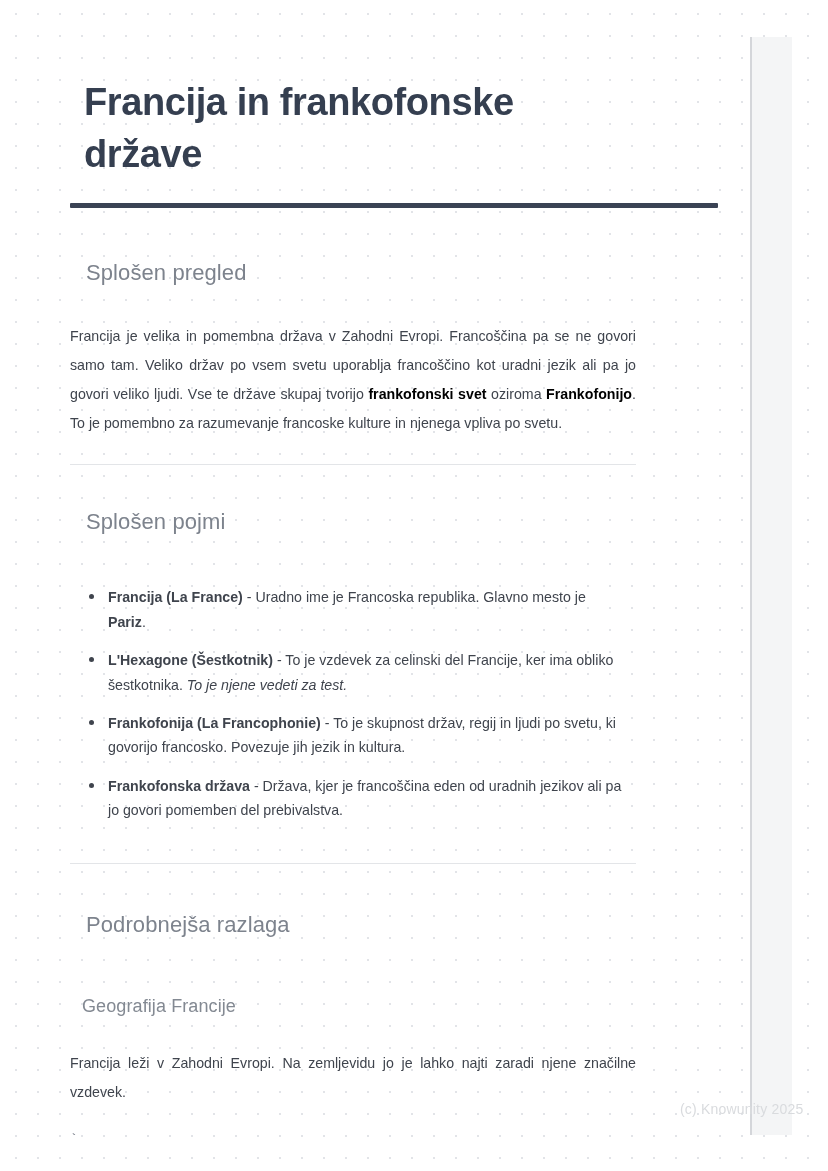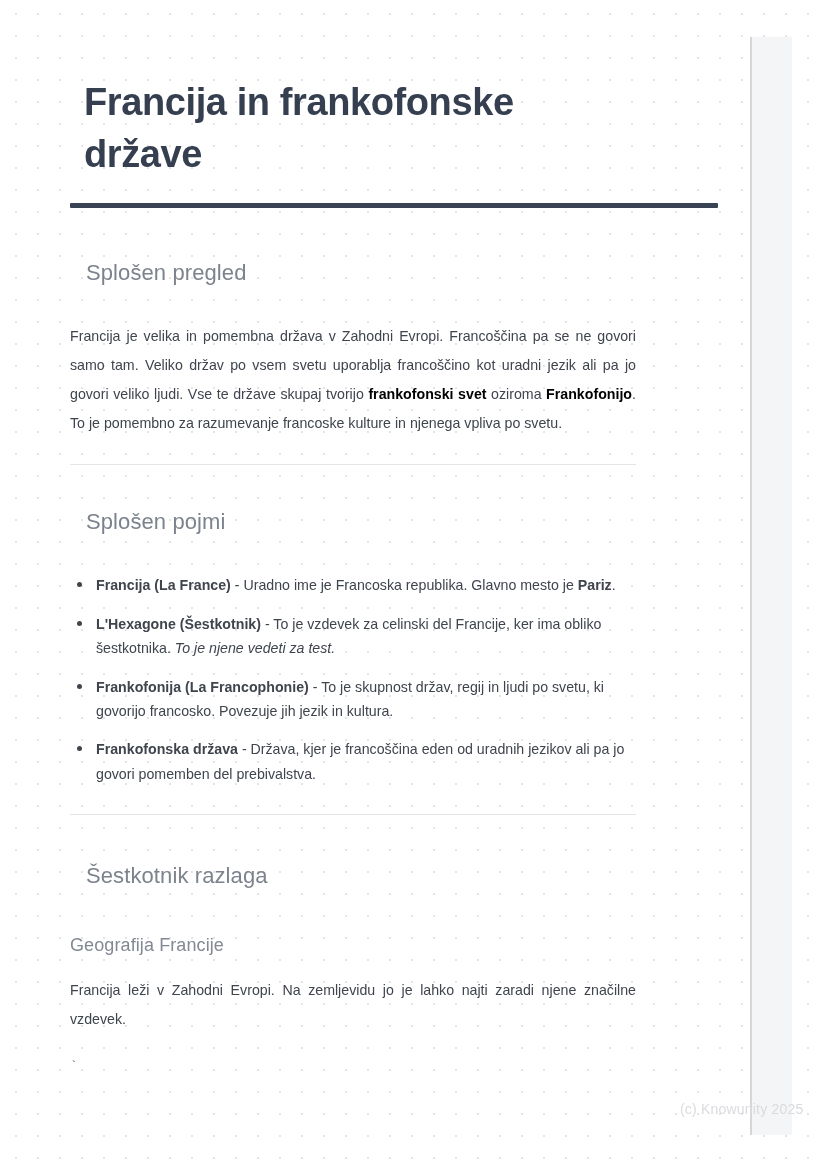--- a/index.html
+++ b/index.html
@@ -80,40 +80,40 @@
     font-weight: 400;
     color: #7d838d;
     margin: 16px;
     letter-spacing: 0.1px;
   }
 
   .h3 {
     font-size: 18px;
     font-weight: 400;
     color: #838992;
-    margin: 0;
+    margin: 12px;
     letter-spacing: 0.1px;
   }
 
   .body-text {
     font-size: 14.2px;
     line-height: 2.05;
     color: #3f444d;
     text-align: justify;
     margin: 0;
   }
 
   .body-text b, .kv b {
     font-weight: 700;
     color: #000000;
   }
 
   ul.key-list {
     list-style: none;
-    margin: 0;
+    margin: 12px;
     padding: 0;
   }
 
   ul.key-list > li {
     position: relative;
     padding-left: 26px;
     font-size: 14.2px;
     line-height: 1.72;
     color: #3f444d;
     margin-bottom: 14px;
@@ -199,21 +199,21 @@
         <li><span class="bullet-dot"></span><b>Francija (La France)</b><span> - Uradno ime je Francoska republika. Glavno mesto je </span><b>Pariz</b><span>.</span></li>
         <li><span class="bullet-dot"></span><b>L'Hexagone (Šestkotnik)</b><span> - To je vzdevek za celinski del Francije, ker ima obliko šestkotnika. </span><i>To je njene vedeti za test.</i></li>
         <li><span class="bullet-dot"></span><b>Frankofonija (La Francophonie)</b><span> - To je skupnost držav, regij in ljudi po svetu, ki govorijo francosko. Povezuje jih jezik in kultura.</span></li>
         <li><span class="bullet-dot"></span><b>Frankofonska država</b><span> - Država, kjer je francoščina eden od uradnih jezikov ali pa jo govori pomemben del prebivalstva.</span></li>
       </ul>
 
     <div class="sp-list-to-div"></div>
     <div class="divider"></div>
     <div class="sp-div2-to-h2"></div>
 
-    <h2 class="h2">Šestkotnik razlaga</h2>
+    <h2 class="h2">Podrobnejša razlaga</h2>
 
     <div class="sp-h2-to-h3"></div>
 
     <h3 class="h3">Geografija Francije</h3>
 
     <div class="sp-h3-to-body"></div>
 
     <p class="body-text"><span>Francija leži v Zahodni Evropi. Na zemljevidu jo je lahko najti zaradi njene značilne vzdevek.</span></p>
 
     <div class="sp-body-to-tick"></div>

